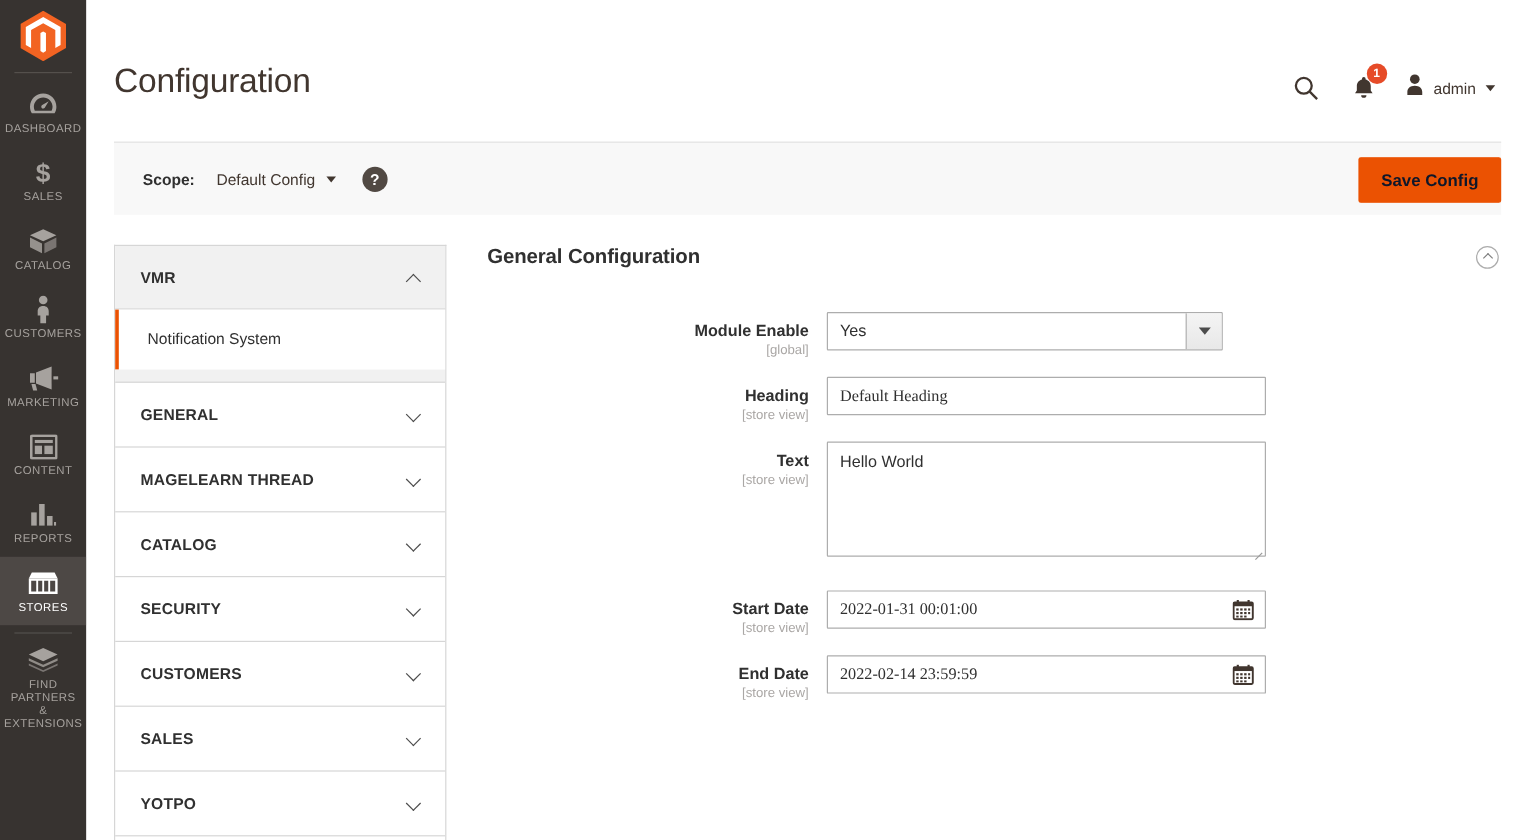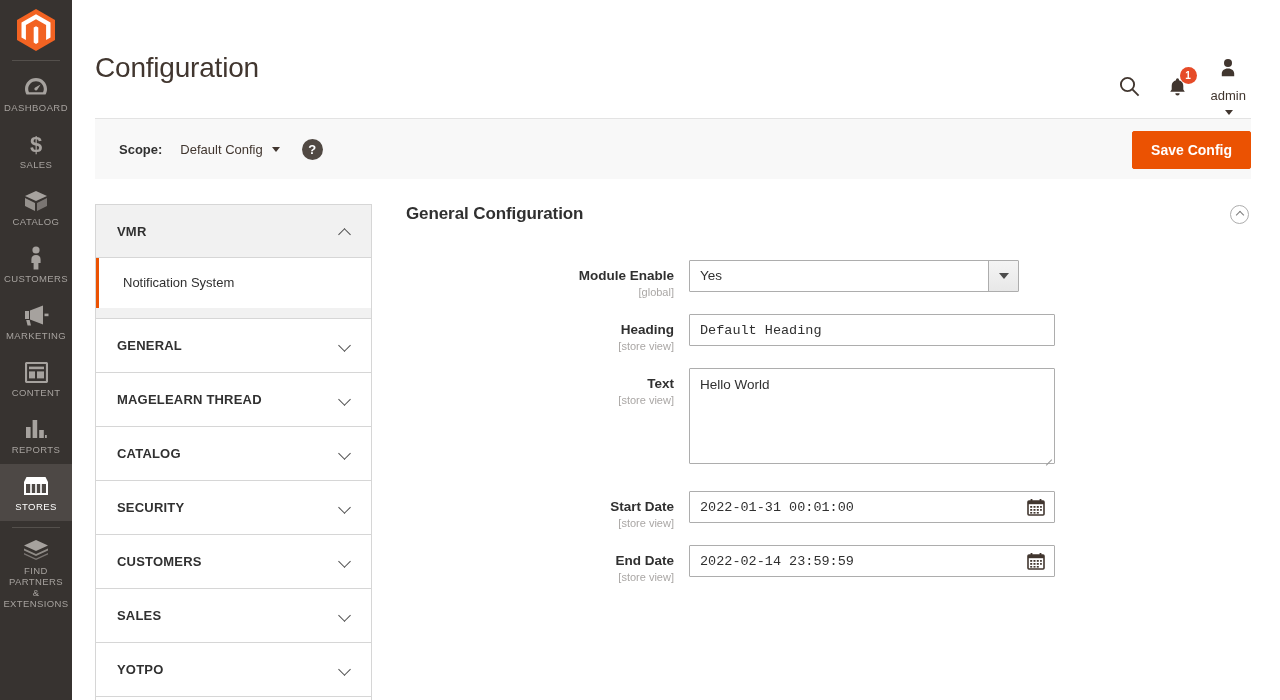--- a/index.html
+++ b/index.html
@@ -70,21 +70,20 @@
   .notif-badge {
     position: absolute; top: -5px; right: 4px;
     background: #e64b28; color: #fff;
     min-width: 17px; height: 17px; border-radius: 9px;
     font-size: 10px; font-weight: 700; line-height: 17px;
     text-align: center; padding: 0 4px;
   }
   .admin-user {
     display:flex; align-items:center; gap: 7px; cursor:pointer;
     padding: 0 4px 0 10px;
-    flex-direction: column;
   }
   .admin-name { font-size: 13px; color: #41362f; }
   .caret-down {
     width: 0; height: 0; border-left: 4.5px solid transparent;
     border-right: 4.5px solid transparent; border-top: 5px solid #41362f;
     margin-left: 1px;
   }
 
   
   .scope-bar {
@@ -100,21 +99,21 @@
   }
   .scope-value { font-size: 13px; color: #41362f; }
   .help-icon {
     width: 21px; height: 21px; border-radius: 50%;
     background: #514943; color: #fff; font-size: 13px; font-weight: 700;
     display: flex; align-items: center; justify-content: center;
     margin-left: 22px; cursor: pointer; line-height: 1;
   }
   .save-config-btn {
     position: absolute; right: 0; top: 12px;
-    background: #eb5202; color: #ffffff;
+    background: #eb5202; color: #0f172a;
     border: 1px solid #eb5202; border-radius: 2px;
     font-size: 14px; font-weight: 700;
     padding: 0 18px; height: 38px; line-height: 36px;
     cursor: pointer; font-family: "Liberation Sans", sans-serif;
   }
 
   
   .config-body {
     flex: 1; display: flex; padding: 25px 29px 0 23px; gap: 0;
     overflow: hidden;
@@ -195,21 +194,21 @@
     display: flex; align-items: center; justify-content: center;
   }
   .sel-arrow i {
     width: 0; height: 0; border-left: 5px solid transparent;
     border-right: 5px solid transparent; border-top: 6px solid #4c4c4c;
   }
 
   .txt-input {
     width: 366px; height: 32px; border: 1px solid #adadad; border-radius: 1px;
     background: #fff; font-size: 13.5px; color: #303030;
-    padding: 0 10px; font-family: Liberation Mono, monospace; outline: none;
+    padding: 0 10px; font-family: Liberation Serif, serif; outline: none;
   }
   .txt-area {
     width: 366px; height: 96px; border: 1px solid #adadad; border-radius: 1px;
     background: #fff; font-size: 13.5px; color: #303030;
     padding: 7px 10px; font-family: "Liberation Sans", sans-serif;
     resize: none; outline: none; line-height: 18px;
   }
   .resize-grip {
     position: absolute; right: 2px; bottom: 4px; width: 9px; height: 9px; pointer-events: none;
   }

